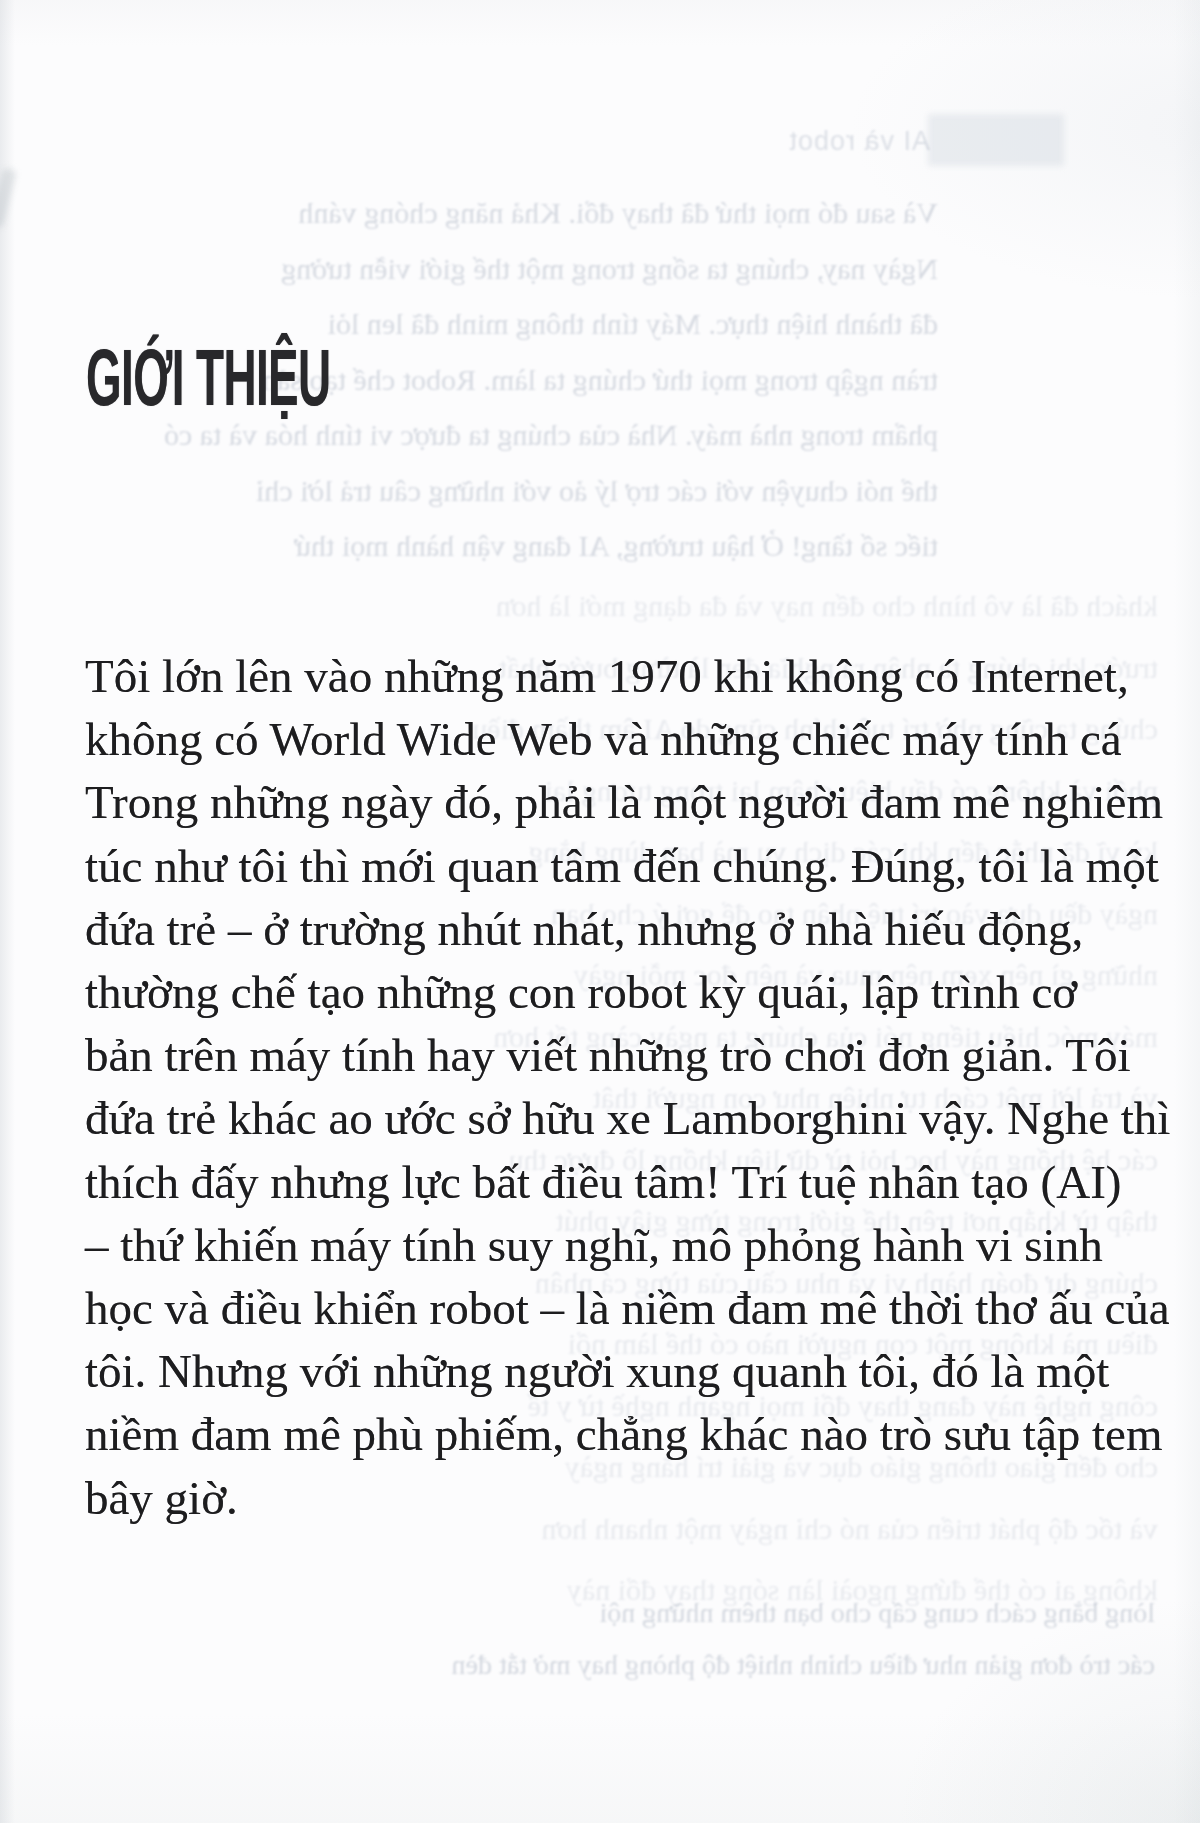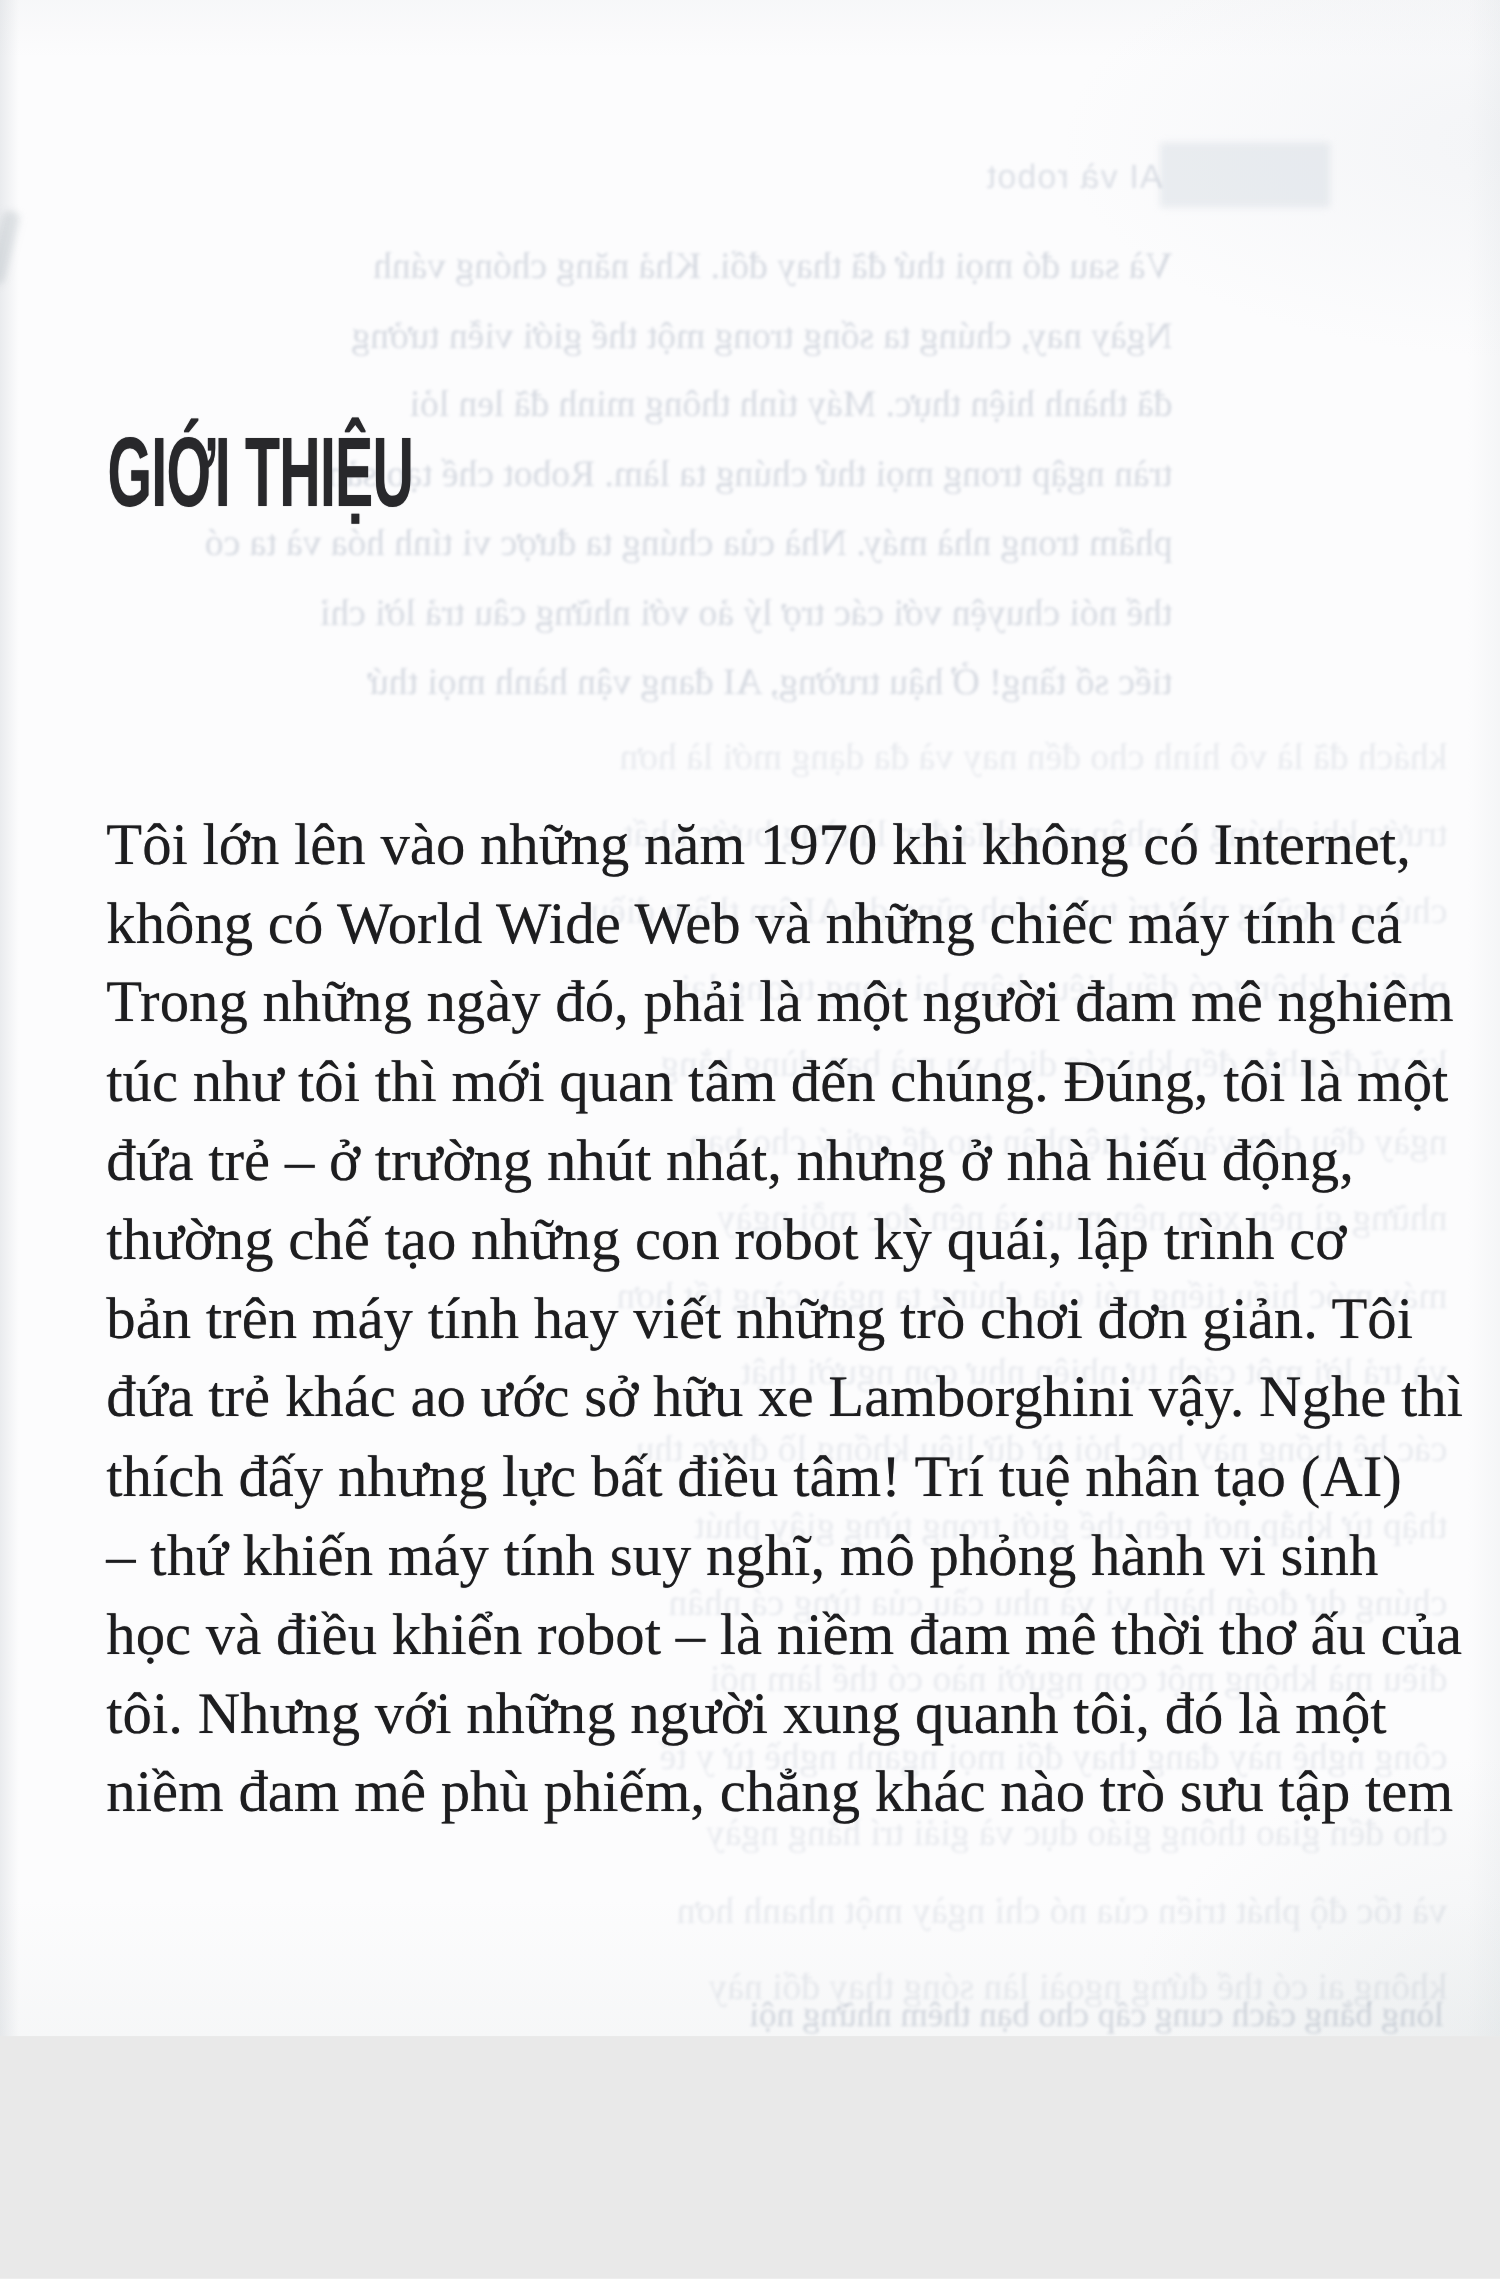--- a/index.html
+++ b/index.html
@@ -1,18 +1,18 @@
 <!DOCTYPE html>
 <html><head>
 <meta charset="utf-8">
 <style>
   html,body{margin:0;padding:0;background:#e9e9e9;}
   .page{
     position:relative;
-    width:1200px;height:1629px;
+    width:1200px;height:1823px;
     margin:0 auto;
     overflow:hidden;
     background:
       radial-gradient(430px 320px at 100% 100%, rgba(198,207,209,0.22), rgba(198,207,209,0) 70%),
       radial-gradient(520px 240px at 102% 7%, rgba(208,214,221,0.20), rgba(208,214,221,0) 72%),
       linear-gradient(90deg, rgba(186,192,199,0.28), rgba(186,192,199,0) 15px),
       linear-gradient(270deg, rgba(200,206,210,0.14), rgba(200,206,210,0) 26px),
       linear-gradient(180deg, rgba(203,208,213,0.10), rgba(203,208,213,0) 46px),
       linear-gradient(0deg, rgba(204,211,211,0.12), rgba(204,211,211,0) 110px),
       #fcfcfd;
@@ -147,15 +147,16 @@
       <div class="bline">túc như tôi thì mới quan tâm đến chúng. Đúng, tôi là một</div>
       <div class="bline">đứa trẻ – ở trường nhút nhát, nhưng ở nhà hiếu động,</div>
       <div class="bline">thường chế tạo những con robot kỳ quái, lập trình cơ</div>
       <div class="bline">bản trên máy tính hay viết những trò chơi đơn giản. Tôi</div>
       <div class="bline">đứa trẻ khác ao ước sở hữu xe Lamborghini vậy. Nghe thì</div>
       <div class="bline">thích đấy nhưng lực bất điều tâm! Trí tuệ nhân tạo (AI)</div>
       <div class="bline">– thứ khiến máy tính suy nghĩ, mô phỏng hành vi sinh</div>
       <div class="bline">học và điều khiển robot – là niềm đam mê thời thơ ấu của</div>
       <div class="bline">tôi. Nhưng với những người xung quanh tôi, đó là một</div>
       <div class="bline">niềm đam mê phù phiếm, chẳng khác nào trò sưu tập tem</div>
+      <div class="bline last">bây giờ.</div>
     </div>
 
 </div>
 
 </body></html>

